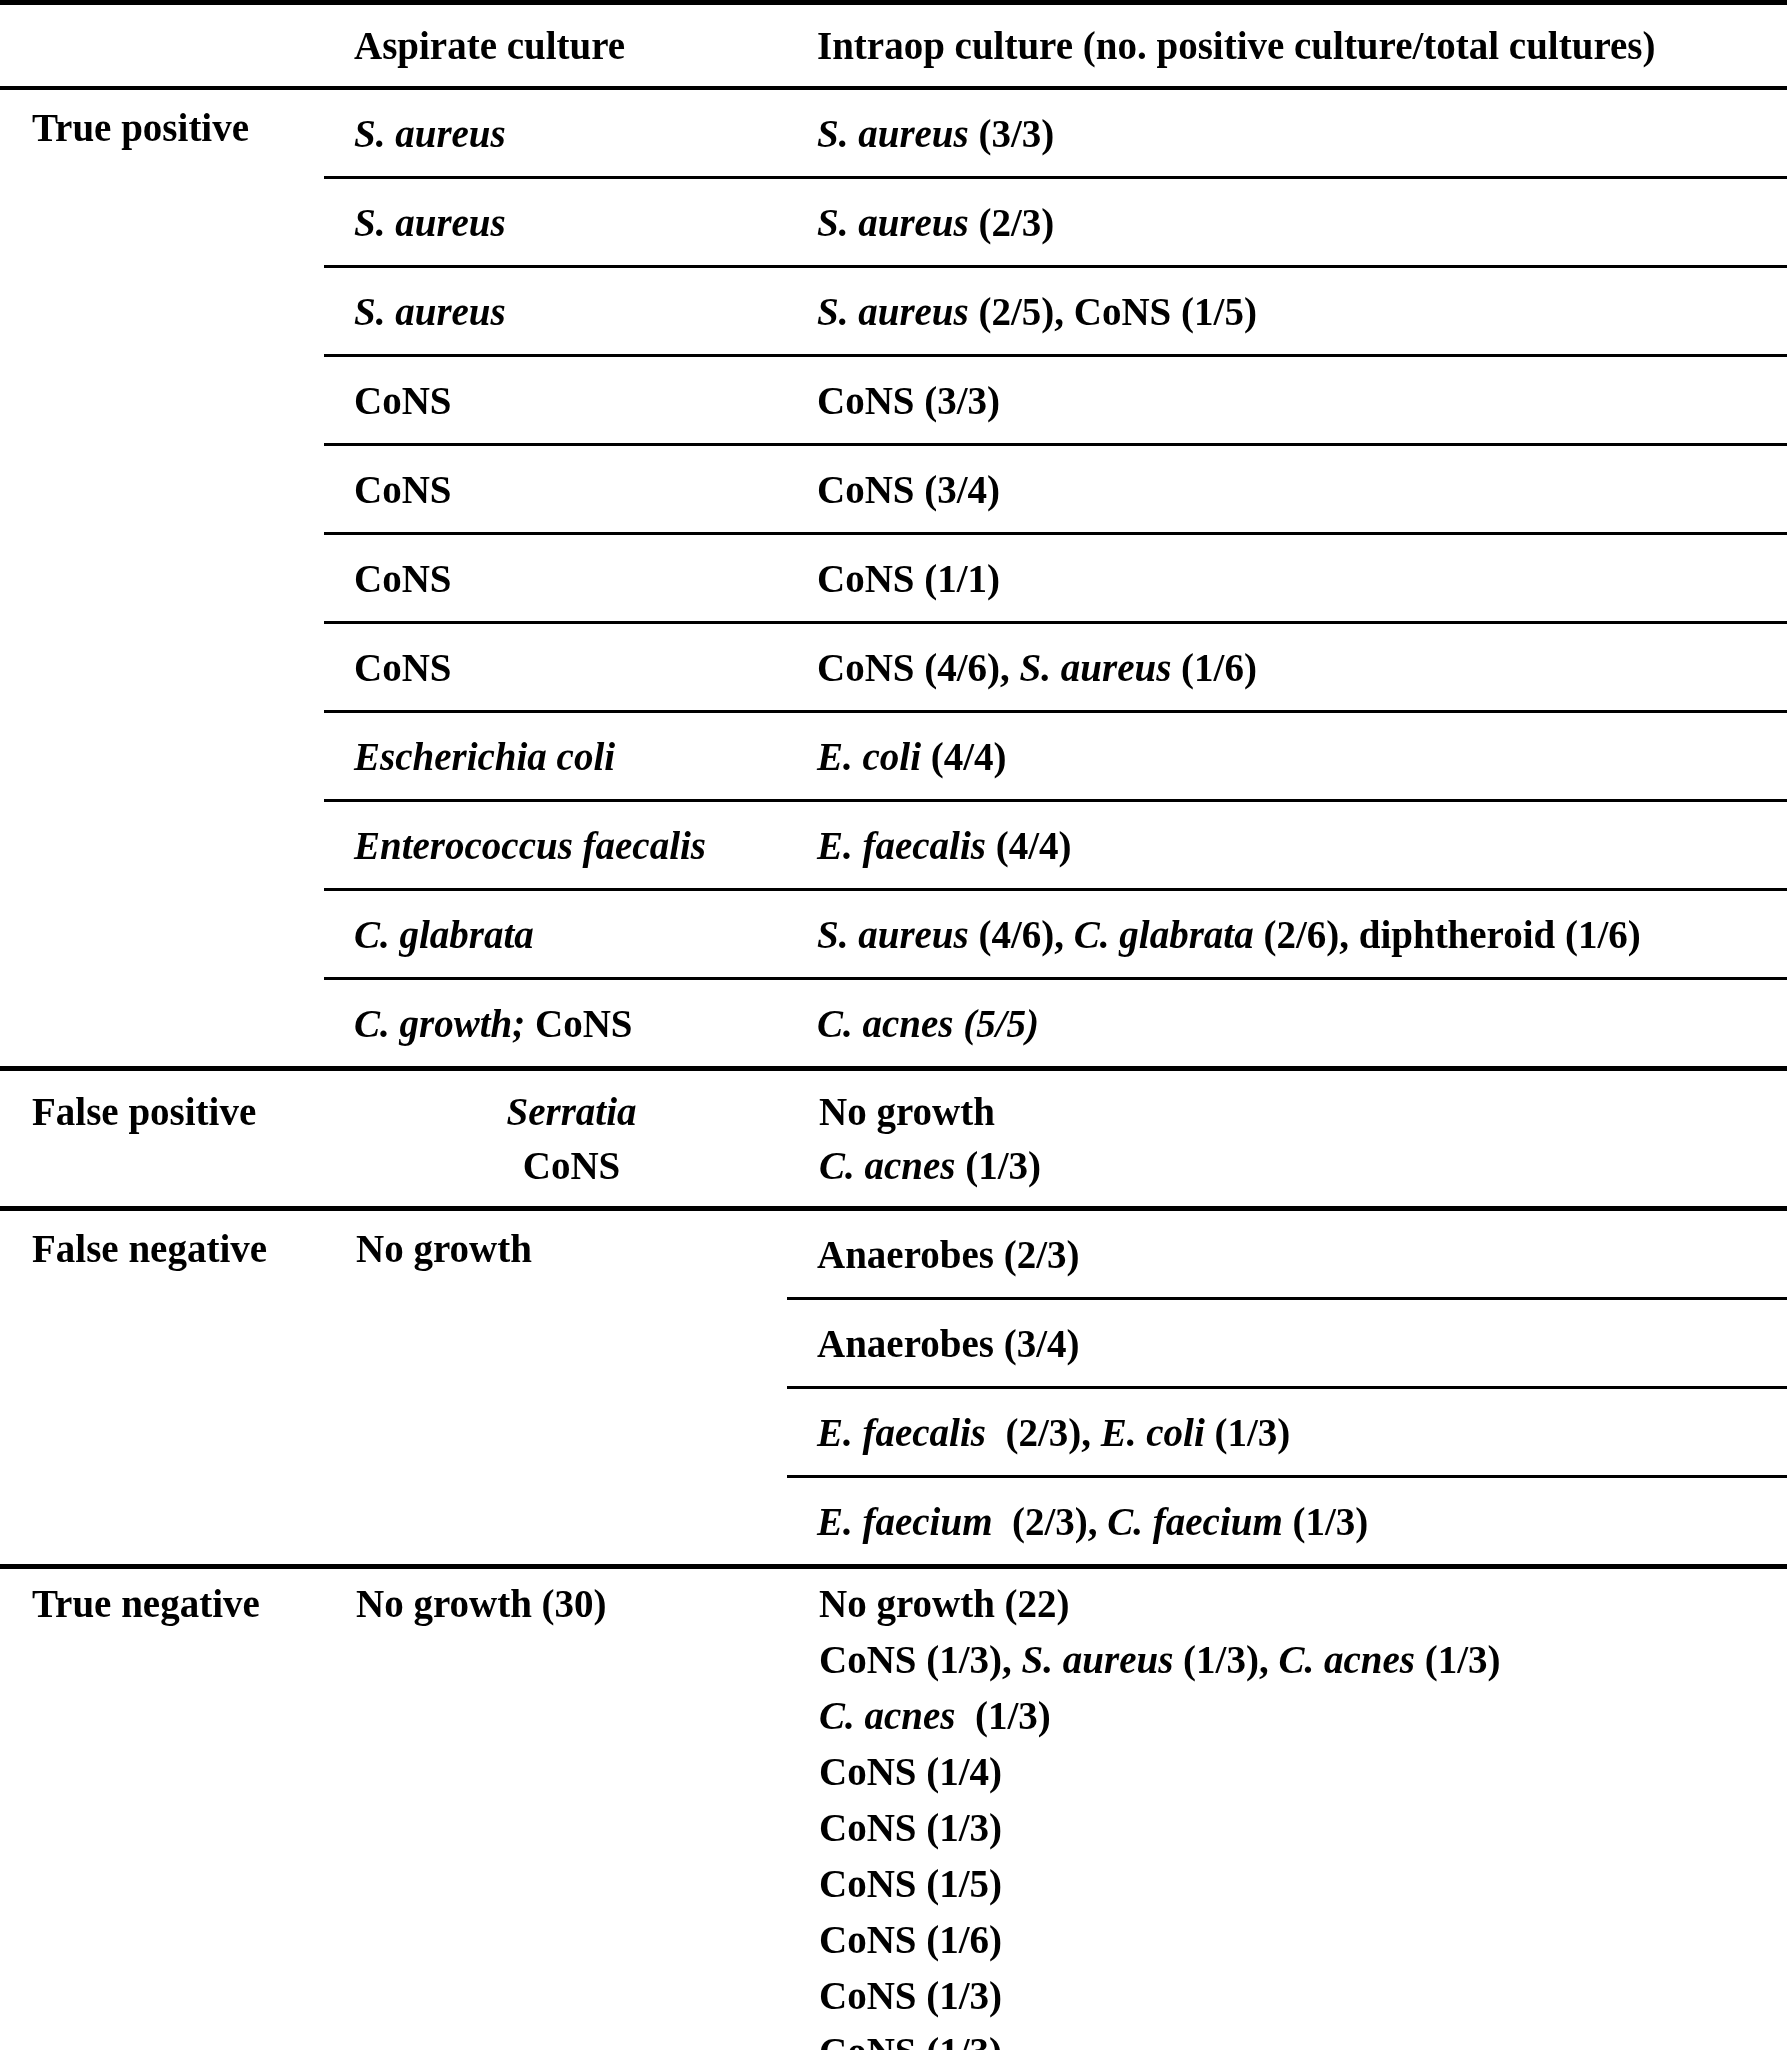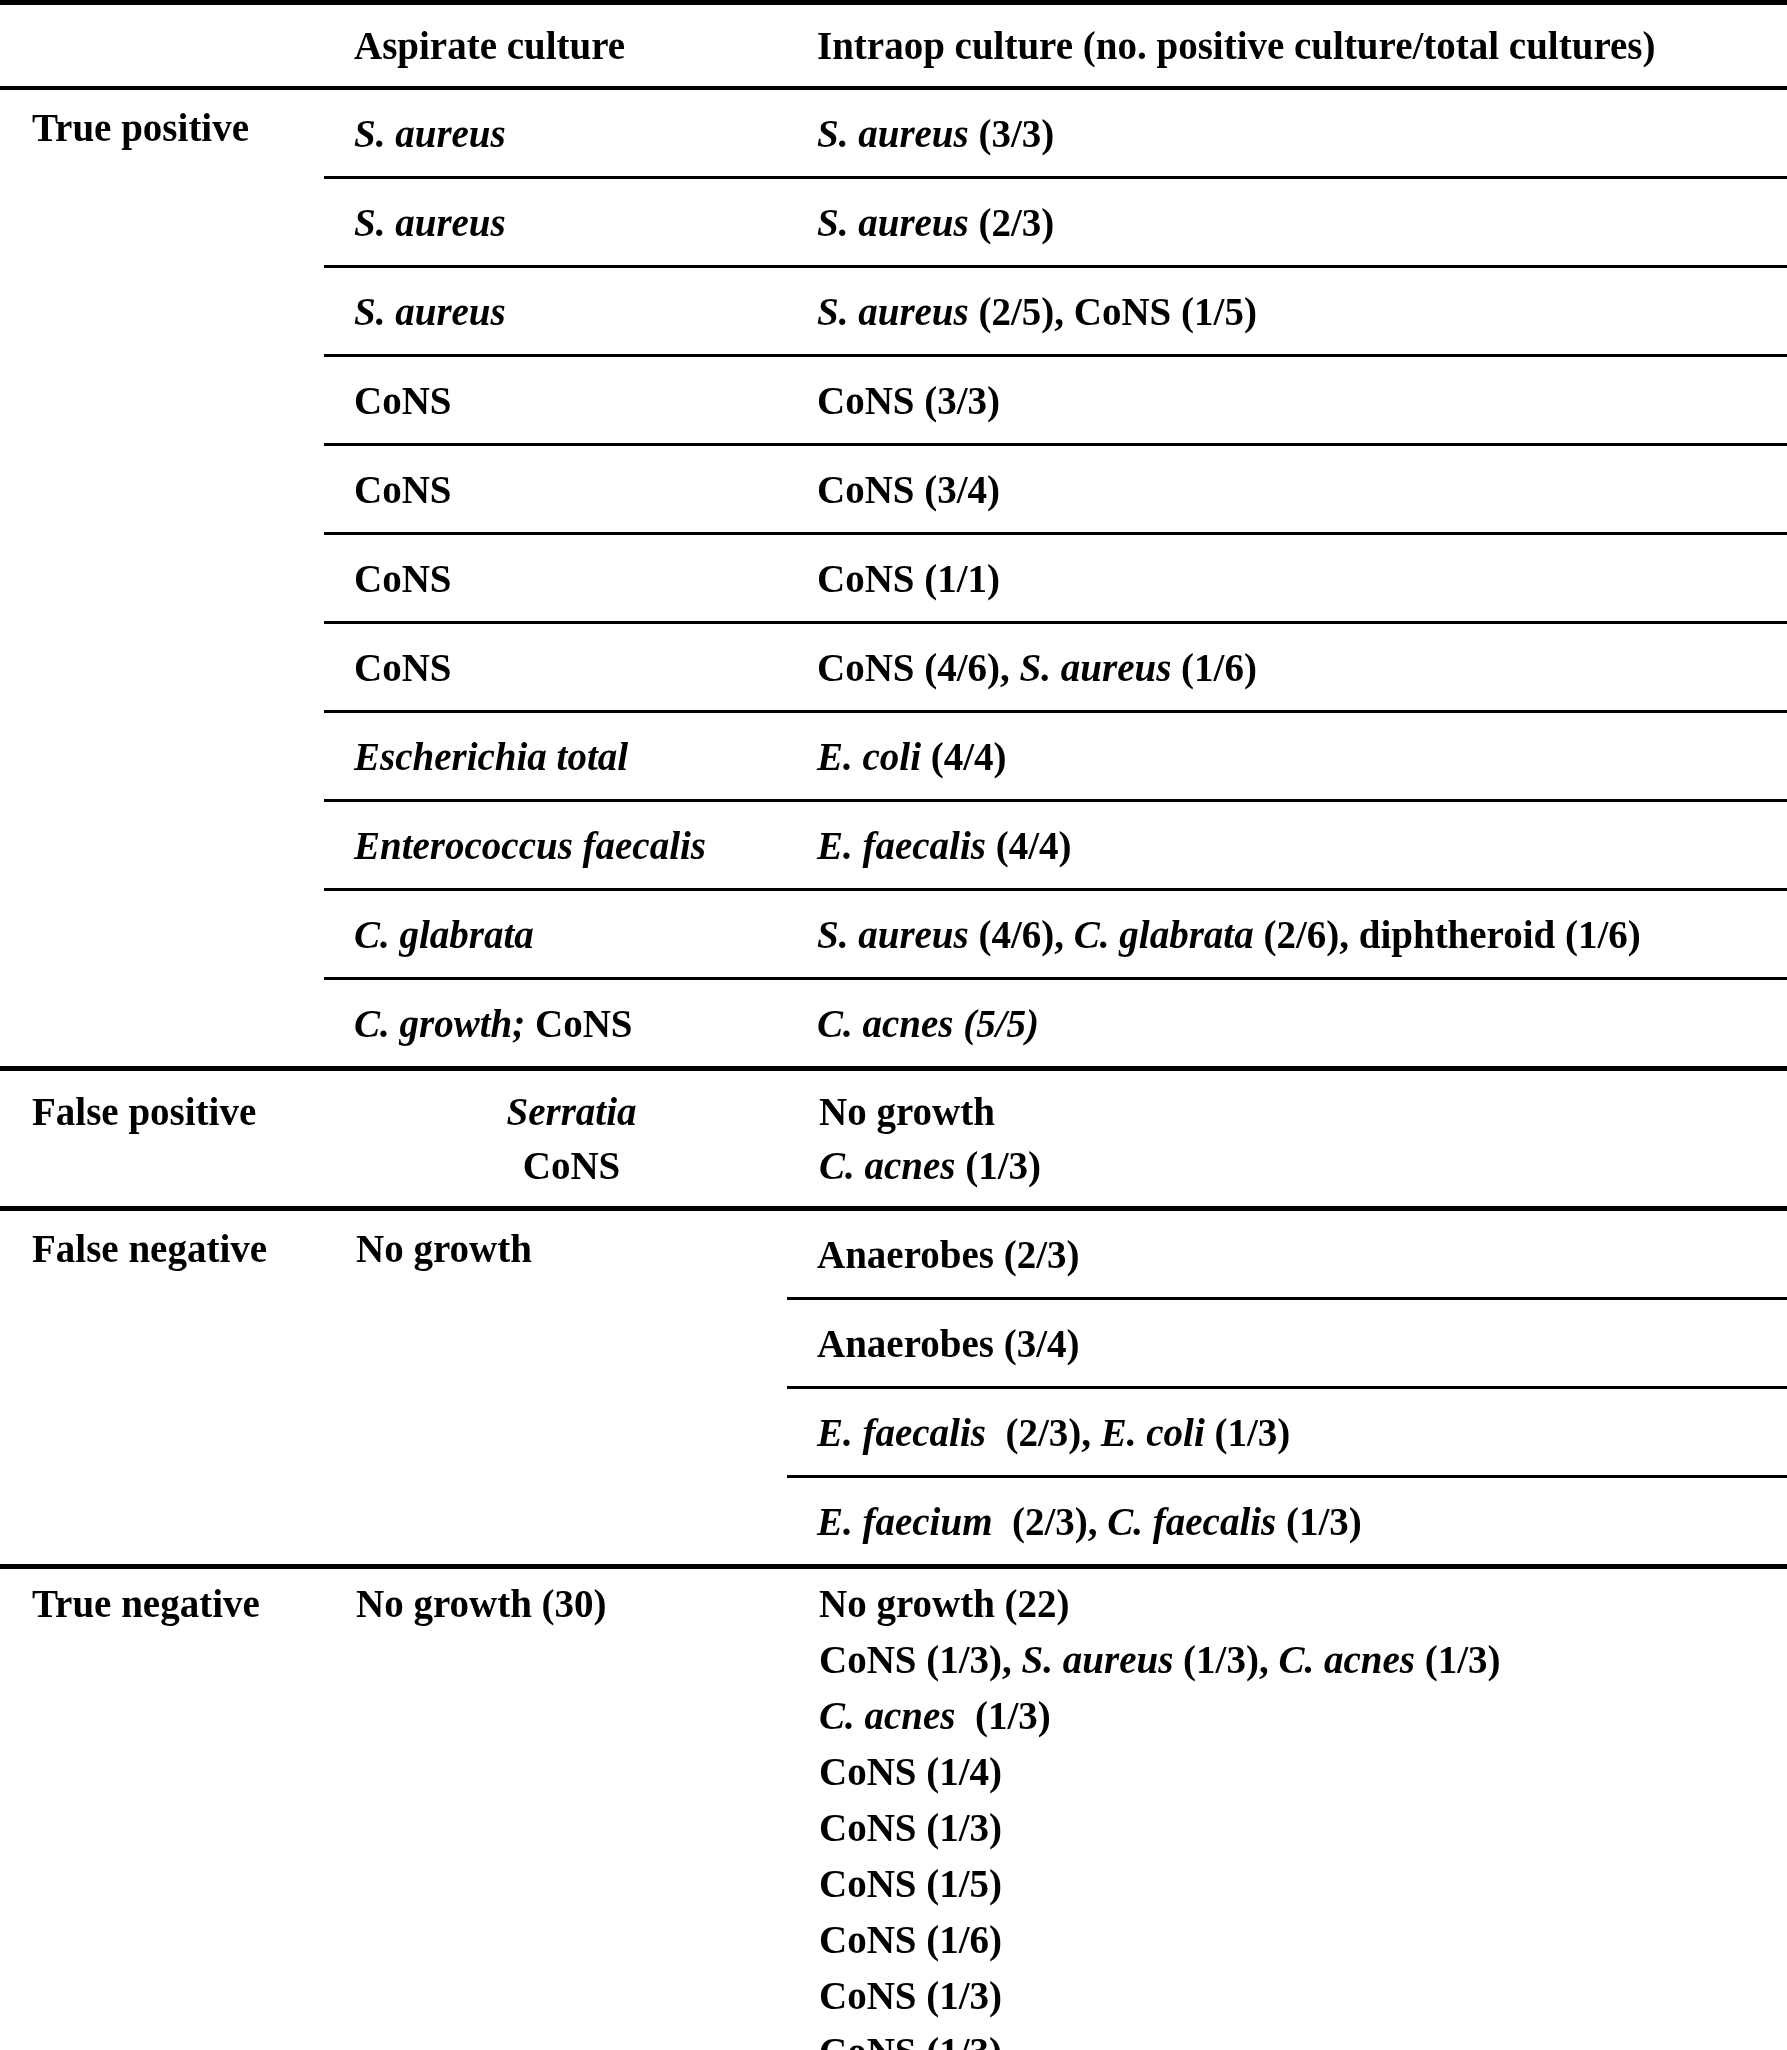--- a/index.html
+++ b/index.html
@@ -87,21 +87,21 @@
       </tr>
       <tr class="ruled">
         <td class="p2 rule"><span>CoNS</span></td>
         <td class="p3 rule"><span>CoNS (1/1)</span></td>
       </tr>
       <tr class="ruled">
         <td class="p2 rule"><span>CoNS</span></td>
         <td class="p3 rule"><span>CoNS (4/6), </span><span class="it">S. aureus</span><span> (1/6)</span></td>
       </tr>
       <tr class="ruled">
-        <td class="p2 rule"><span class="it">Escherichia total</span></td>
+        <td class="p2 rule"><span class="it">Escherichia coli</span></td>
         <td class="p3 rule"><span class="it">E. coli</span><span> (4/4)</span></td>
       </tr>
       <tr class="ruled">
         <td class="p2 rule"><span class="it">Enterococcus faecalis</span></td>
         <td class="p3 rule"><span class="it">E. faecalis</span><span> (4/4)</span></td>
       </tr>
       <tr class="ruled">
         <td class="p2 rule"><span class="it">C. glabrata</span></td>
         <td class="p3 rule"><span class="it">S. aureus</span><span> (4/6), </span><span class="it">C. glabrata</span><span> (2/6), diphtheroid (1/6)</span></td>
       </tr>
@@ -119,21 +119,21 @@
         <td class="p2 top secend" rowspan="4" style="padding-top: 10.4px; line-height: 55px;"><span>No growth</span></td>
         <td class="p3 rule"><span>Anaerobes (2/3)</span></td>
       </tr>
       <tr class="ruled">
         <td class="p3 rule"><span>Anaerobes (3/4)</span></td>
       </tr>
       <tr class="ruled">
         <td class="p3 rule"><span class="it">E. faecalis</span><span>  (2/3), </span><span class="it">E. coli</span><span> (1/3)</span></td>
       </tr>
       <tr class="ruled">
-        <td class="p3 secend"><span class="it">E. faecium</span><span>  (2/3), </span><span class="it">C. faecalis</span><span> (1/3)</span></td>
+        <td class="p3 secend"><span class="it">E. faecium</span><span>  (2/3), </span><span class="it">C. faecium</span><span> (1/3)</span></td>
       </tr>
       <tr>
         <td class="p1 top" style="padding-top: 7px; height: 518px; line-height: 56px;"><span>True negative</span></td>
         <td class="p2 top" style="padding-top: 7px; line-height: 56px;"><div class="line" style="line-height: 56px;"><span>No growth (30)</span></div></td>
         <td class="p3 top" style="padding-top: 7px; line-height: 56px;"><div class="line" style="line-height: 56px;"><span>No growth (22)</span></div><div class="line" style="line-height: 56px;"><span>CoNS (1/3), </span><span class="it">S. aureus</span><span> (1/3), </span><span class="it">C. acnes</span><span> (1/3)</span></div><div class="line" style="line-height: 56px;"><span class="it">C. acnes</span><span>  (1/3)</span></div><div class="line" style="line-height: 56px;"><span>CoNS (1/4)</span></div><div class="line" style="line-height: 56px;"><span>CoNS (1/3)</span></div><div class="line" style="line-height: 56px;"><span>CoNS (1/5)</span></div><div class="line" style="line-height: 56px;"><span>CoNS (1/6)</span></div><div class="line" style="line-height: 56px;"><span>CoNS (1/3)</span></div><div class="line" style="line-height: 56px;"><span>CoNS (1/3)</span></div></td>
       </tr>
     </tbody>
 </table>
 
 

